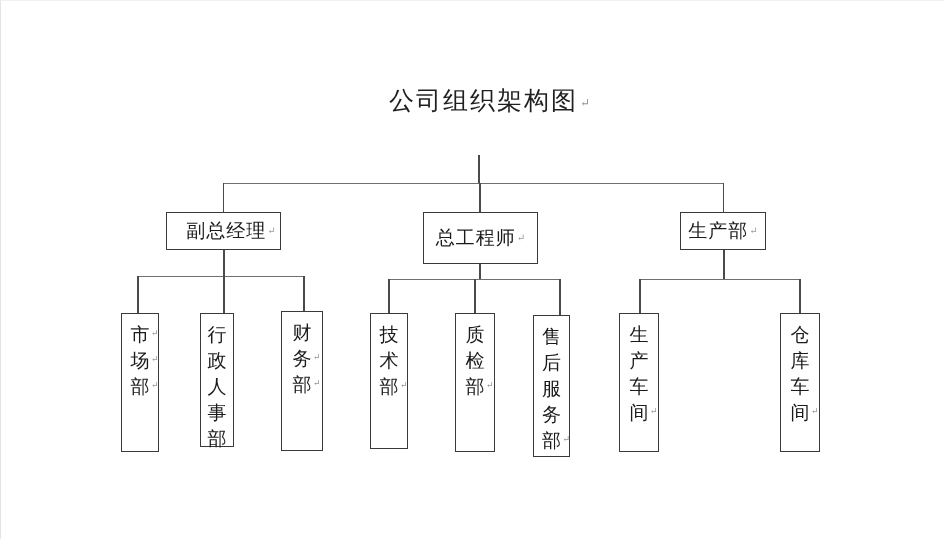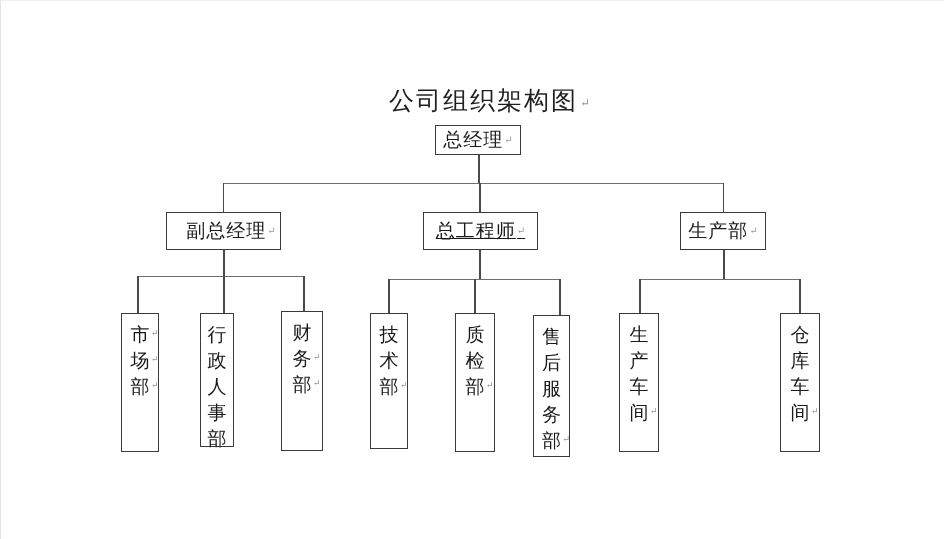--- a/index.html
+++ b/index.html
@@ -105,37 +105,34 @@
 </style>
 </head>
 <body>
 
 <div id="page">
 
   <div id="chart-title">
     <span>公司组织架构图</span><span class="pilcrow">↵</span>
   </div>
 
-  <div class="node node-h" style="left:434px; top:124px; width:86px; height:30px;">
-    <span class="label"><span>总经理</span><span class="pilcrow">↵</span></span>
-  </div>
 
   <div class="conn v" style="left:477px; top:154px; width:2px; height:28px;"></div>
 
   <div class="conn h light" style="left:222px; top:182px; width:501px; height:1px;"></div>
 
   <div class="conn v" style="left:222px; top:182px; width:1px; height:29px;"></div>
   <div class="conn v" style="left:478px; top:182px; width:2px; height:29px;"></div>
   <div class="conn v" style="left:722px; top:182px; width:1px; height:29px;"></div>
 
   <div class="node node-h" style="left:165px; top:211px; width:115px; height:38px;padding-left:15px;">
     <span class="label"><span>副总经理</span><span class="pilcrow">↵</span></span>
   </div>
 
-  <div class="node node-h" style="left:422px; top:211px; width:115px; height:38px;text-decoration:underline;">
+  <div class="node node-h" style="left:422px; top:211px; width:115px; height:52px;">
     <span class="label"><span>总工程师</span><span class="pilcrow">↵</span></span>
   </div>
 
   <div class="node node-h" style="left:679px; top:211px; width:86px; height:38px;">
     <span class="label"><span>生产部</span><span class="pilcrow">↵</span></span>
   </div>
 
   <div class="conn v" style="left:222px; top:249px; width:2px; height:27px;"></div>
   <div class="conn h light" style="left:136px; top:275px; width:167px; height:1px;"></div>
   <div class="conn v" style="left:136px; top:275px; width:2px; height:37px;"></div>

